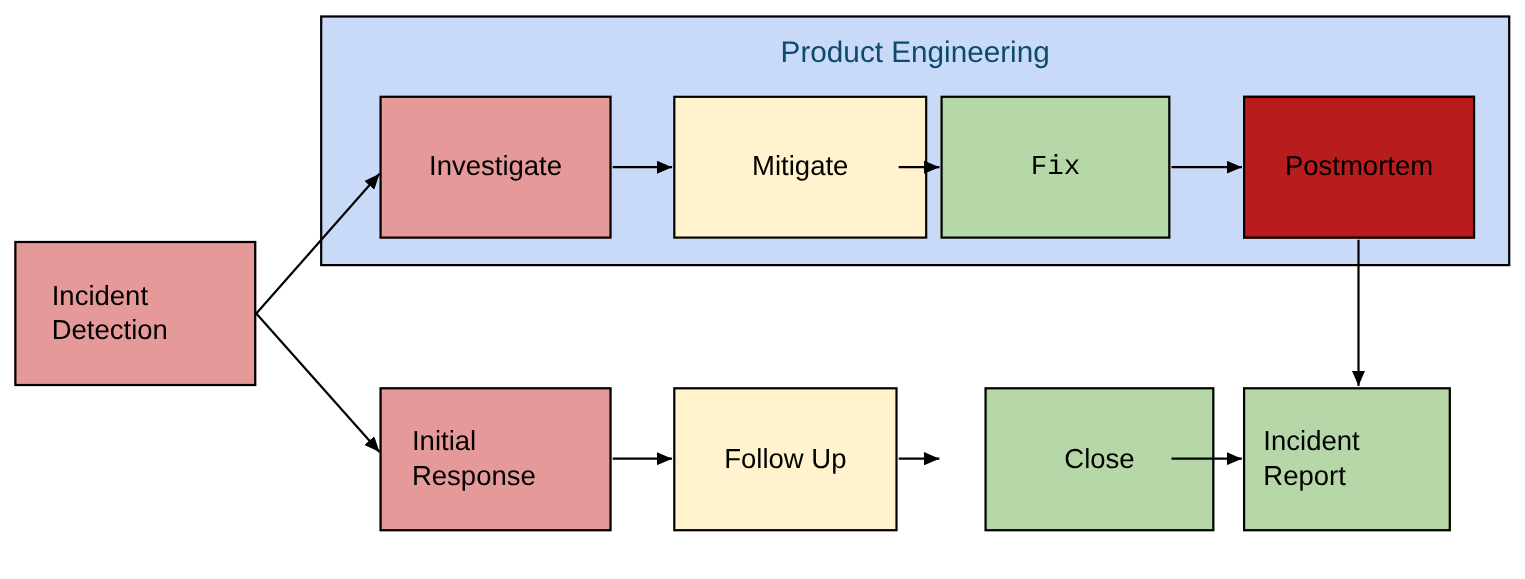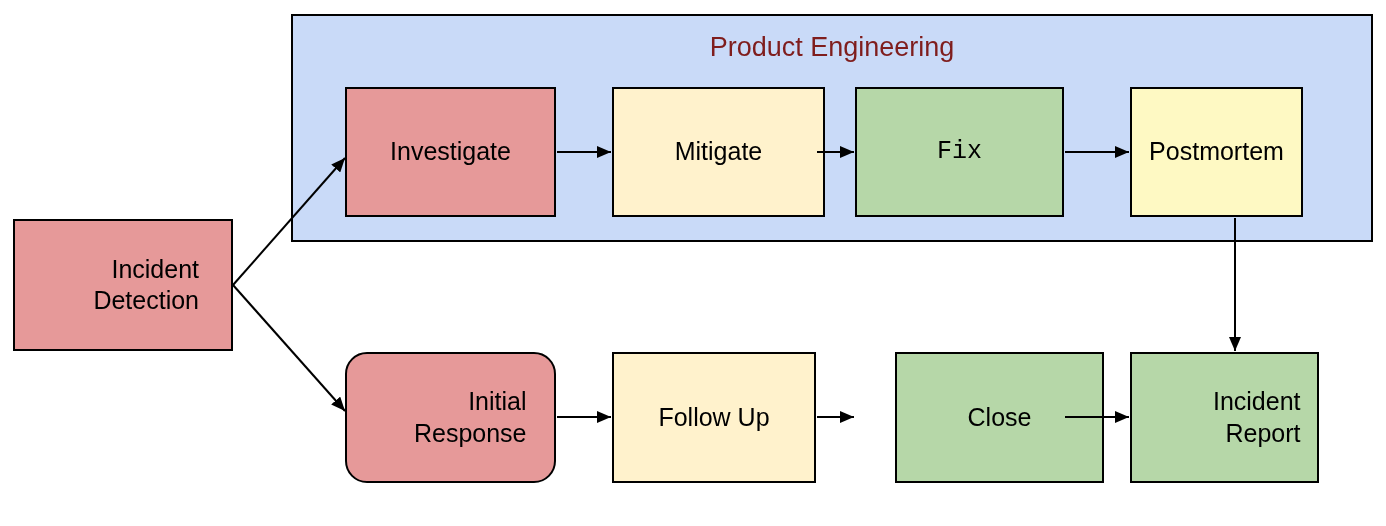--- a/index.html
+++ b/index.html
@@ -20,37 +20,37 @@
     border: 2px solid #000000;
     box-sizing: border-box;
   }
   .lane-title {
     position: absolute;
     left: 0;
     right: 0;
     top: 16px;
     text-align: center;
     font-size: 27px;
-    color: #7f1d1d;
+    color: #0c4a6e;
     white-space: nowrap;
   }
   .node {
     position: absolute;
     border: 2px solid #000000;
     box-sizing: border-box;
     display: flex;
     align-items: center;
     justify-content: center;
     z-index: 2;
   }
   .node .label {
     font-size: 25px;
     line-height: 1.26;
     color: #000000;
-    text-align: right;
+    text-align: left;
     max-width: 152px;
   }
   svg.edges {
     position: absolute;
     left: 0;
     top: 0;
     z-index: 5;
     pointer-events: none;
   }
   svg.edges line {
@@ -68,31 +68,31 @@
   </div>
 
 
   <div class="node" style="left: 13px; top: 219px; width: 220px; height: 132px; background: rgb(230, 153, 153);">
     <span class="label">Incident Detection</span>
   </div>
 
   <div class="node" style="left: 345px; top: 87px; width: 211px; height: 130px; background: rgb(230, 153, 153);">
     <span class="label">Investigate</span>
   </div>
-  <div class="node" style="left: 612px; top: 87px; width: 213px; height: 130px; background: rgb(255, 242, 204);">
+  <div class="node" style="left: 612px; top: 87px; width: 231px; height: 130px; background: rgb(255, 242, 204);">
     <span class="label">Mitigate</span>
   </div>
   <div class="node" style="left: 855px; top: 87px; width: 209px; height: 130px; background: rgb(182, 215, 168); font-family: Liberation Mono, monospace;">
     <span class="label">Fix</span>
   </div>
-  <div class="node" style="left: 1130px; top: 87px; width: 173px; height: 130px; background: #fef9c3;">
+  <div class="node" style="left: 1130px; top: 87px; width: 211px; height: 130px; background: #b91c1c;">
     <span class="label">Postmortem</span>
   </div>
 
-  <div class="node" style="left: 345px; top: 352px; width: 211px; height: 131px; background: rgb(230, 153, 153); border-radius: 22px;">
+  <div class="node" style="left: 345px; top: 352px; width: 211px; height: 131px; background: rgb(230, 153, 153);">
     <span class="label">Initial Response</span>
   </div>
   <div class="node" style="left: 612px; top: 352px; width: 204px; height: 131px; background: rgb(255, 242, 204);">
     <span class="label">Follow Up</span>
   </div>
   <div class="node" style="left: 855px; top: 352px; width: 209px; height: 131px; background: rgb(182, 215, 168); margin-left: 40px;">
     <span class="label">Close</span>
   </div>
   <div class="node" style="left: 1130px; top: 352px; width: 189px; height: 131px; background: rgb(182, 215, 168);">
     <span class="label">Incident Report</span>

